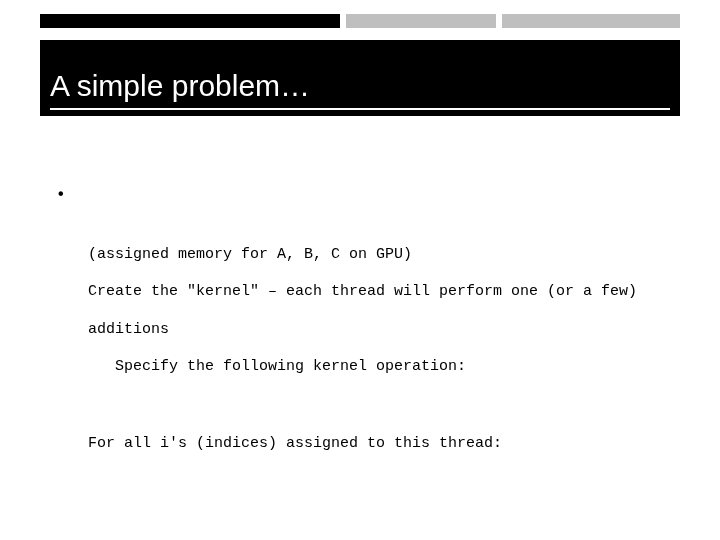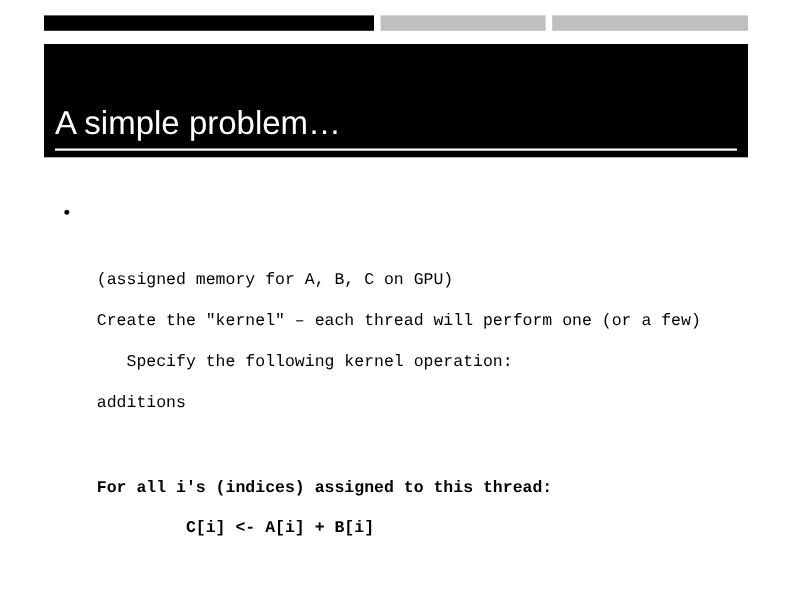--- a/index.html
+++ b/index.html
@@ -34,21 +34,21 @@
   .topbar .seg-grey2 { background: #bfbfbf; flex: 1 1 auto; }
 
   
   .title-block {
     position: absolute;
     top: 40px;
     left: 40px;
     right: 40px;
     background: #000;
     color: #fff;
-    padding: 56px 10px 6px 10px;
+    padding: 29px 10px 6px 10px;
     box-sizing: border-box;
   }
   .title-block h1 {
     margin: 0;
     font-weight: 400;
     font-size: 30px;
     line-height: 1.1;
   }
   .title-underline {
     margin-top: 6px;
@@ -75,21 +75,21 @@
     flex: 0 0 18px;
     text-align: left;
   }
   .code {
     font-family: "Courier New", Courier, monospace;
     font-size: 15px;
     line-height: 1.25;
     white-space: pre;
     margin-left: 30px;
   }
-  .code .block2 { margin-top: 20px; font-weight: bold; }
+  .code .block2 { margin-top: 20px; }
 </style>
 </head>
 <body>
 
 <div class="slide">
 
   <div class="topbar">
     <div class="seg-black"></div>
     <div class="seg-gap1"></div>
     <div class="seg-grey1"></div>
@@ -103,23 +103,22 @@
   </div>
 
   <div class="body">
     <div class="bullet-row">
       <span class="dot">•</span>
     </div>
 
     <div class="code">
 <div>(assigned memory for A, B, C on GPU)</div>
 <div>Create the "kernel" – each thread will perform one (or a few)</div>
+<div>additions</div>
 <div>   Specify the following kernel operation:</div>
-<div>additions</div>
 <div class="block2">
 <div>For all i's (indices) assigned to this thread:</div>
-<div>         C[i] &lt;- A[i] + B[i]</div>
 </div>
 
     </div>
   </div>
 
 </div>
 
 </body></html>

